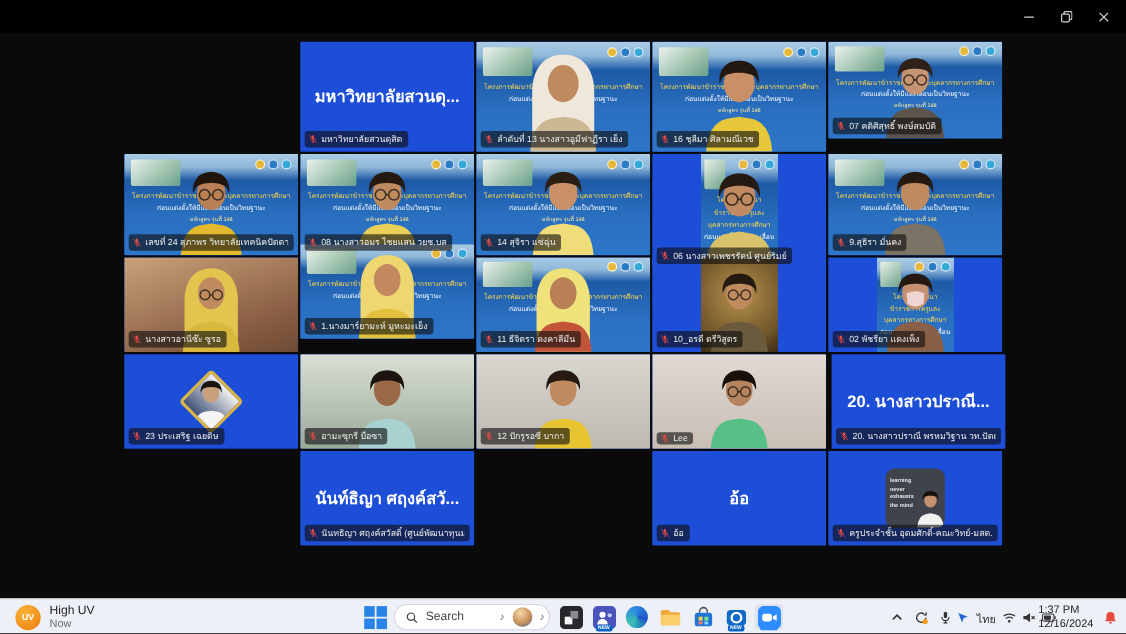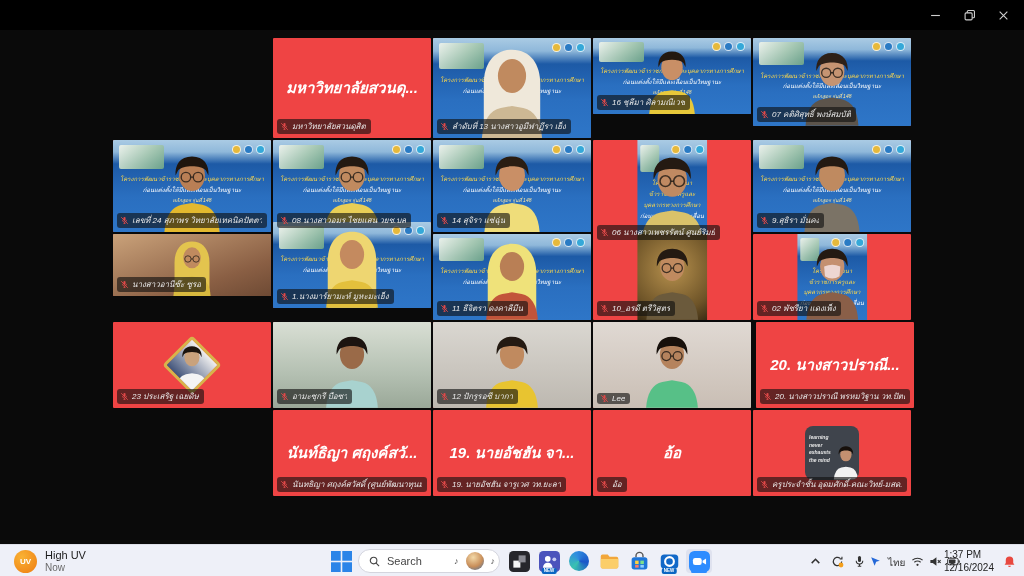--- a/index.html
+++ b/index.html
@@ -7,21 +7,21 @@
               font-family:"Liberation Sans","DejaVu Sans",sans-serif; }
   #stage { position:relative; width:1024px; height:576px; background:#0a0a0a; }
 
   
   #titlebar { position:absolute; top:0; left:0; width:1024px; height:30px; background:#000; }
   .winctl { position:absolute; top:4px; width:34px; height:22px; display:flex; align-items:center; justify-content:center; cursor:pointer; }
   .winctl svg { width:11px; height:11px; stroke-width:1; }
 
   
   #grid { position:absolute; left:113px; top:38px; width:798px; height:458px; }
-  .tile { position:absolute; width:158px; background:#ef4444; overflow:hidden; border-radius:1px;font-style:italic; }
+  .tile { position:absolute; width:158px; background:#1d4ed8; overflow:hidden; border-radius:1px; }
   .tile.active { border:2px solid #24d35c; }
   .scene { position:absolute; inset:0; }
   .scene-wood { background:repeating-linear-gradient(90deg,#c7a075 0 7px,#b08a60 7px 14px); }
   .scene-wood::after { content:""; position:absolute; bottom:0; left:0; right:0; height:16%;
                        background:linear-gradient(#ece6da,#cfc8ba); }
   .scene-slide { background:linear-gradient(180deg,#aacbe4 0%,#8fb8da 13%,#1d5aa6 26%,#2a6fc0 62%,#2e76c8 100%); }
   .slide-building { position:absolute; left:4%; top:5%; width:28%; height:26%; border-radius:2px;
                     background:linear-gradient(135deg,#eef3ec,#a8c9b2 55%,#6fa58a); opacity:.95; }
   .slide-logos { position:absolute; top:5%; right:4%; display:flex; gap:3px; }
   .slide-logos span { width:9px; height:9px; border-radius:50%; border:1px solid rgba(255,255,255,.8); }
@@ -150,21 +150,21 @@
         <div class="label-bar">
           <svg viewBox="0 0 12 12">
             <rect x="4.6" y="1.2" width="2.8" height="5.2" rx="1.4" fill="#e04848"></rect>
             <path d="M3.2 5.2a2.8 2.8 0 0 0 5.6 0" fill="none" stroke="#e04848"></path>
             <path d="M6 8v2M4.6 10h2.8" stroke="#e04848" fill="none"></path>
             <path d="M1.6 1.6 10.4 10.4" stroke="#e04848" stroke-width="1.2"></path>
           </svg>
           <span class="label-text">ลำดับที่ 13 นางสาวอูมีฟาฏีรา เย็ง</span>
         </div>
       </div>
-      <div class="tile" style="left: 480px; top: 0px; height: 76px;">
+      <div class="tile" style="left: 480px; top: 0px; height: 100px;">
         <div class="scene scene-slide">
           <div class="slide-building"></div>
       <div class="slide-logos">
         <span style="background:#e6b93c"></span>
         <span style="background:#2a7bc4"></span>
         <span style="background:#35a8d8"></span>
           </div>
       <div class="slide-caption">
         <div class="l1">โครงการพัฒนาข้าราชการครูและบุคลากรทางการศึกษา</div>
         <div class="l2">ก่อนแต่งตั้งให้มีและเลื่อนเป็นวิทยฐานะ</div>
@@ -389,21 +389,21 @@
         <div class="label-bar">
           <svg viewBox="0 0 12 12">
             <rect x="4.6" y="1.2" width="2.8" height="5.2" rx="1.4" fill="#e04848"></rect>
             <path d="M3.2 5.2a2.8 2.8 0 0 0 5.6 0" fill="none" stroke="#e04848"></path>
             <path d="M6 8v2M4.6 10h2.8" stroke="#e04848" fill="none"></path>
             <path d="M1.6 1.6 10.4 10.4" stroke="#e04848" stroke-width="1.2"></path>
           </svg>
           <span class="label-text">9.สุธิรา มั่นคง</span>
         </div>
       </div>
-      <div class="tile" style="left: 0px; top: 196px; height: 62px; text-align: center;">
+      <div class="tile" style="left: 0px; top: 196px; height: 86px; text-align: center;">
         <div class="scene scene-room-tan"></div>
         <div class="person">
           <svg viewBox="0 0 100 100" preserveAspectRatio="xMidYMax meet">
             <path d="M50 6C70 6 80 22 80 42L80 100L20 100L20 42C20 22 30 6 50 6Z" fill="#e3c44e"></path>
             <ellipse cx="50" cy="34" rx="15" ry="18" fill="#c08a5f"></ellipse>
             <g fill="none" stroke="rgba(30,25,20,.8)" stroke-width="1.6">
               <circle cx="43" cy="36" r="5.5"></circle>
               <circle cx="57" cy="36" r="5.5"></circle>
               <path d="M48.5 36h3"></path>
             </g>
@@ -641,32 +641,20 @@
         <div class="label-bar">
           <svg viewBox="0 0 12 12">
             <rect x="4.6" y="1.2" width="2.8" height="5.2" rx="1.4" fill="#e04848"></rect>
             <path d="M3.2 5.2a2.8 2.8 0 0 0 5.6 0" fill="none" stroke="#e04848"></path>
             <path d="M6 8v2M4.6 10h2.8" stroke="#e04848" fill="none"></path>
             <path d="M1.6 1.6 10.4 10.4" stroke="#e04848" stroke-width="1.2"></path>
           </svg>
           <span class="label-text">นันทธิญา ศฤงค์สวัสดิ์ (ศูนย์พัฒนาทุนมนุษย์)</span>
         </div>
       </div>
-      <div class="tile" style="left: 320px; top: 372px; height: 86px;">
-        <div class="display-name">19. นายอัชฮัน จา...</div>
-        <div class="label-bar">
-          <svg viewBox="0 0 12 12">
-            <rect x="4.6" y="1.2" width="2.8" height="5.2" rx="1.4" fill="#e04848"></rect>
-            <path d="M3.2 5.2a2.8 2.8 0 0 0 5.6 0" fill="none" stroke="#e04848"></path>
-            <path d="M6 8v2M4.6 10h2.8" stroke="#e04848" fill="none"></path>
-            <path d="M1.6 1.6 10.4 10.4" stroke="#e04848" stroke-width="1.2"></path>
-          </svg>
-          <span class="label-text">19. นายอัชฮัน จารูเวศ วท.ยะลา</span>
-        </div>
-      </div>
       <div class="tile" style="left: 480px; top: 372px; height: 86px;">
         <div class="display-name">อ้อ</div>
         <div class="label-bar">
           <svg viewBox="0 0 12 12">
             <rect x="4.6" y="1.2" width="2.8" height="5.2" rx="1.4" fill="#e04848"></rect>
             <path d="M3.2 5.2a2.8 2.8 0 0 0 5.6 0" fill="none" stroke="#e04848"></path>
             <path d="M6 8v2M4.6 10h2.8" stroke="#e04848" fill="none"></path>
             <path d="M1.6 1.6 10.4 10.4" stroke="#e04848" stroke-width="1.2"></path>
           </svg>
           <span class="label-text">อ้อ</span>

